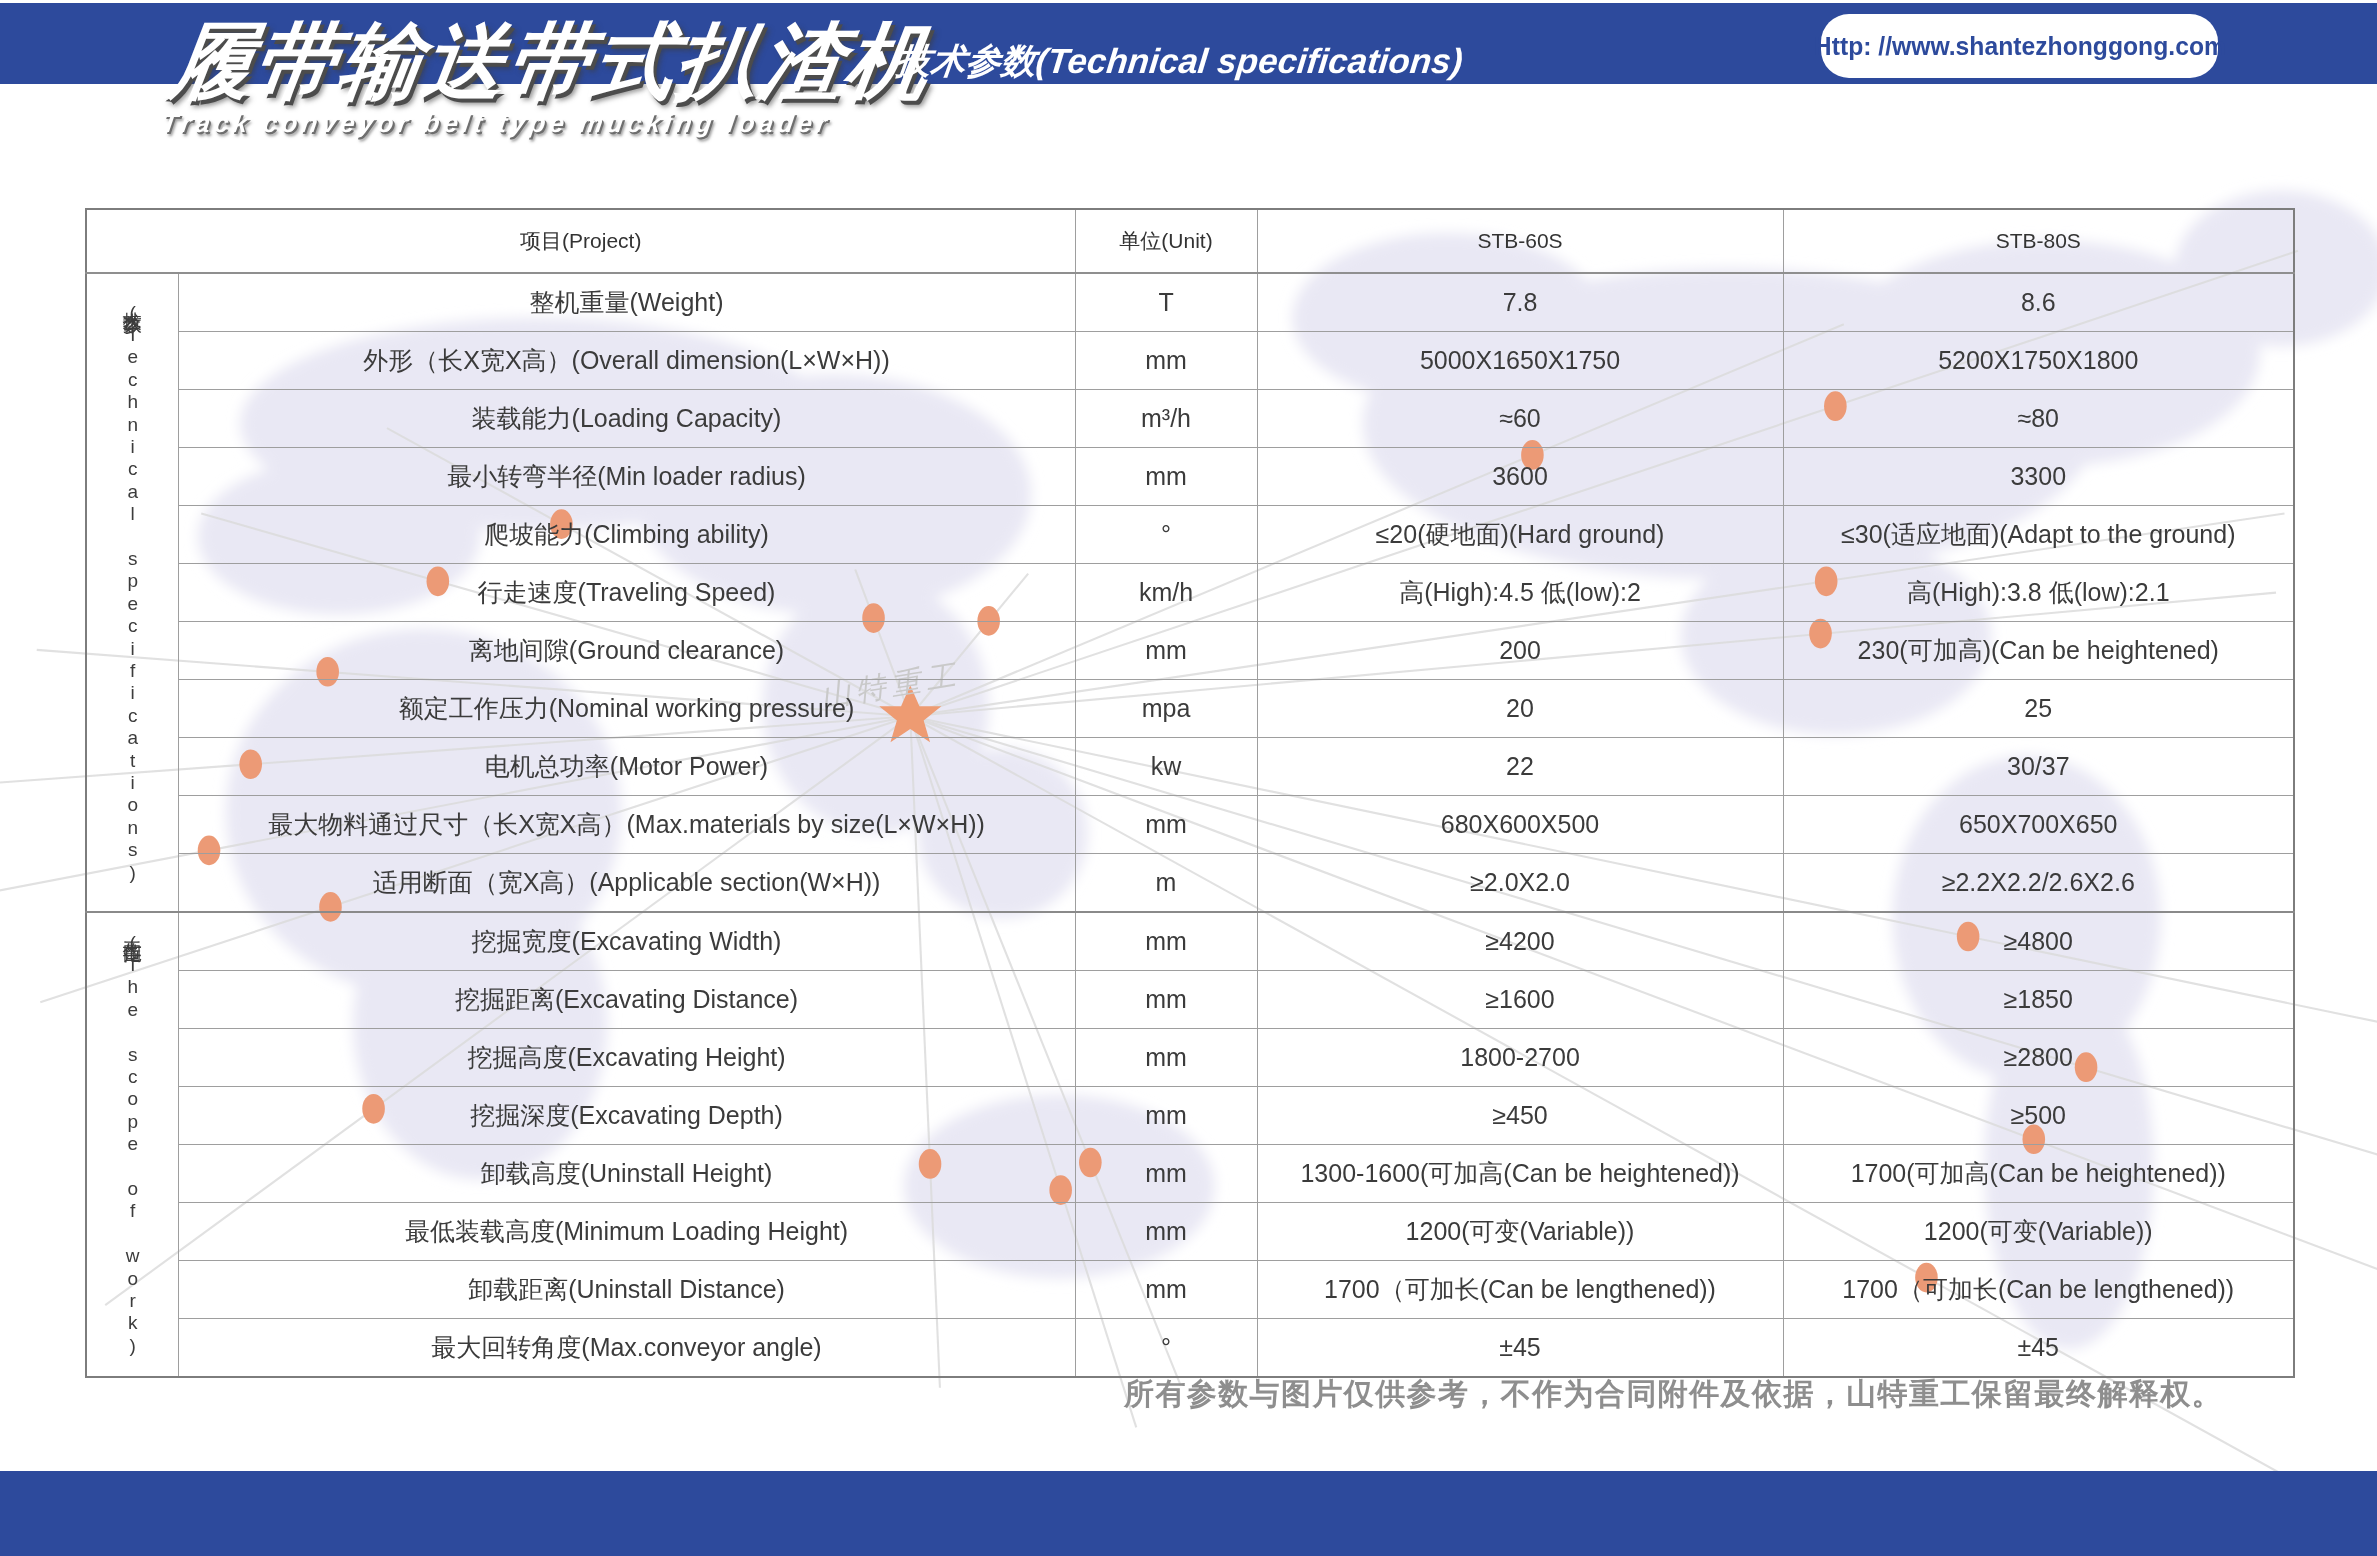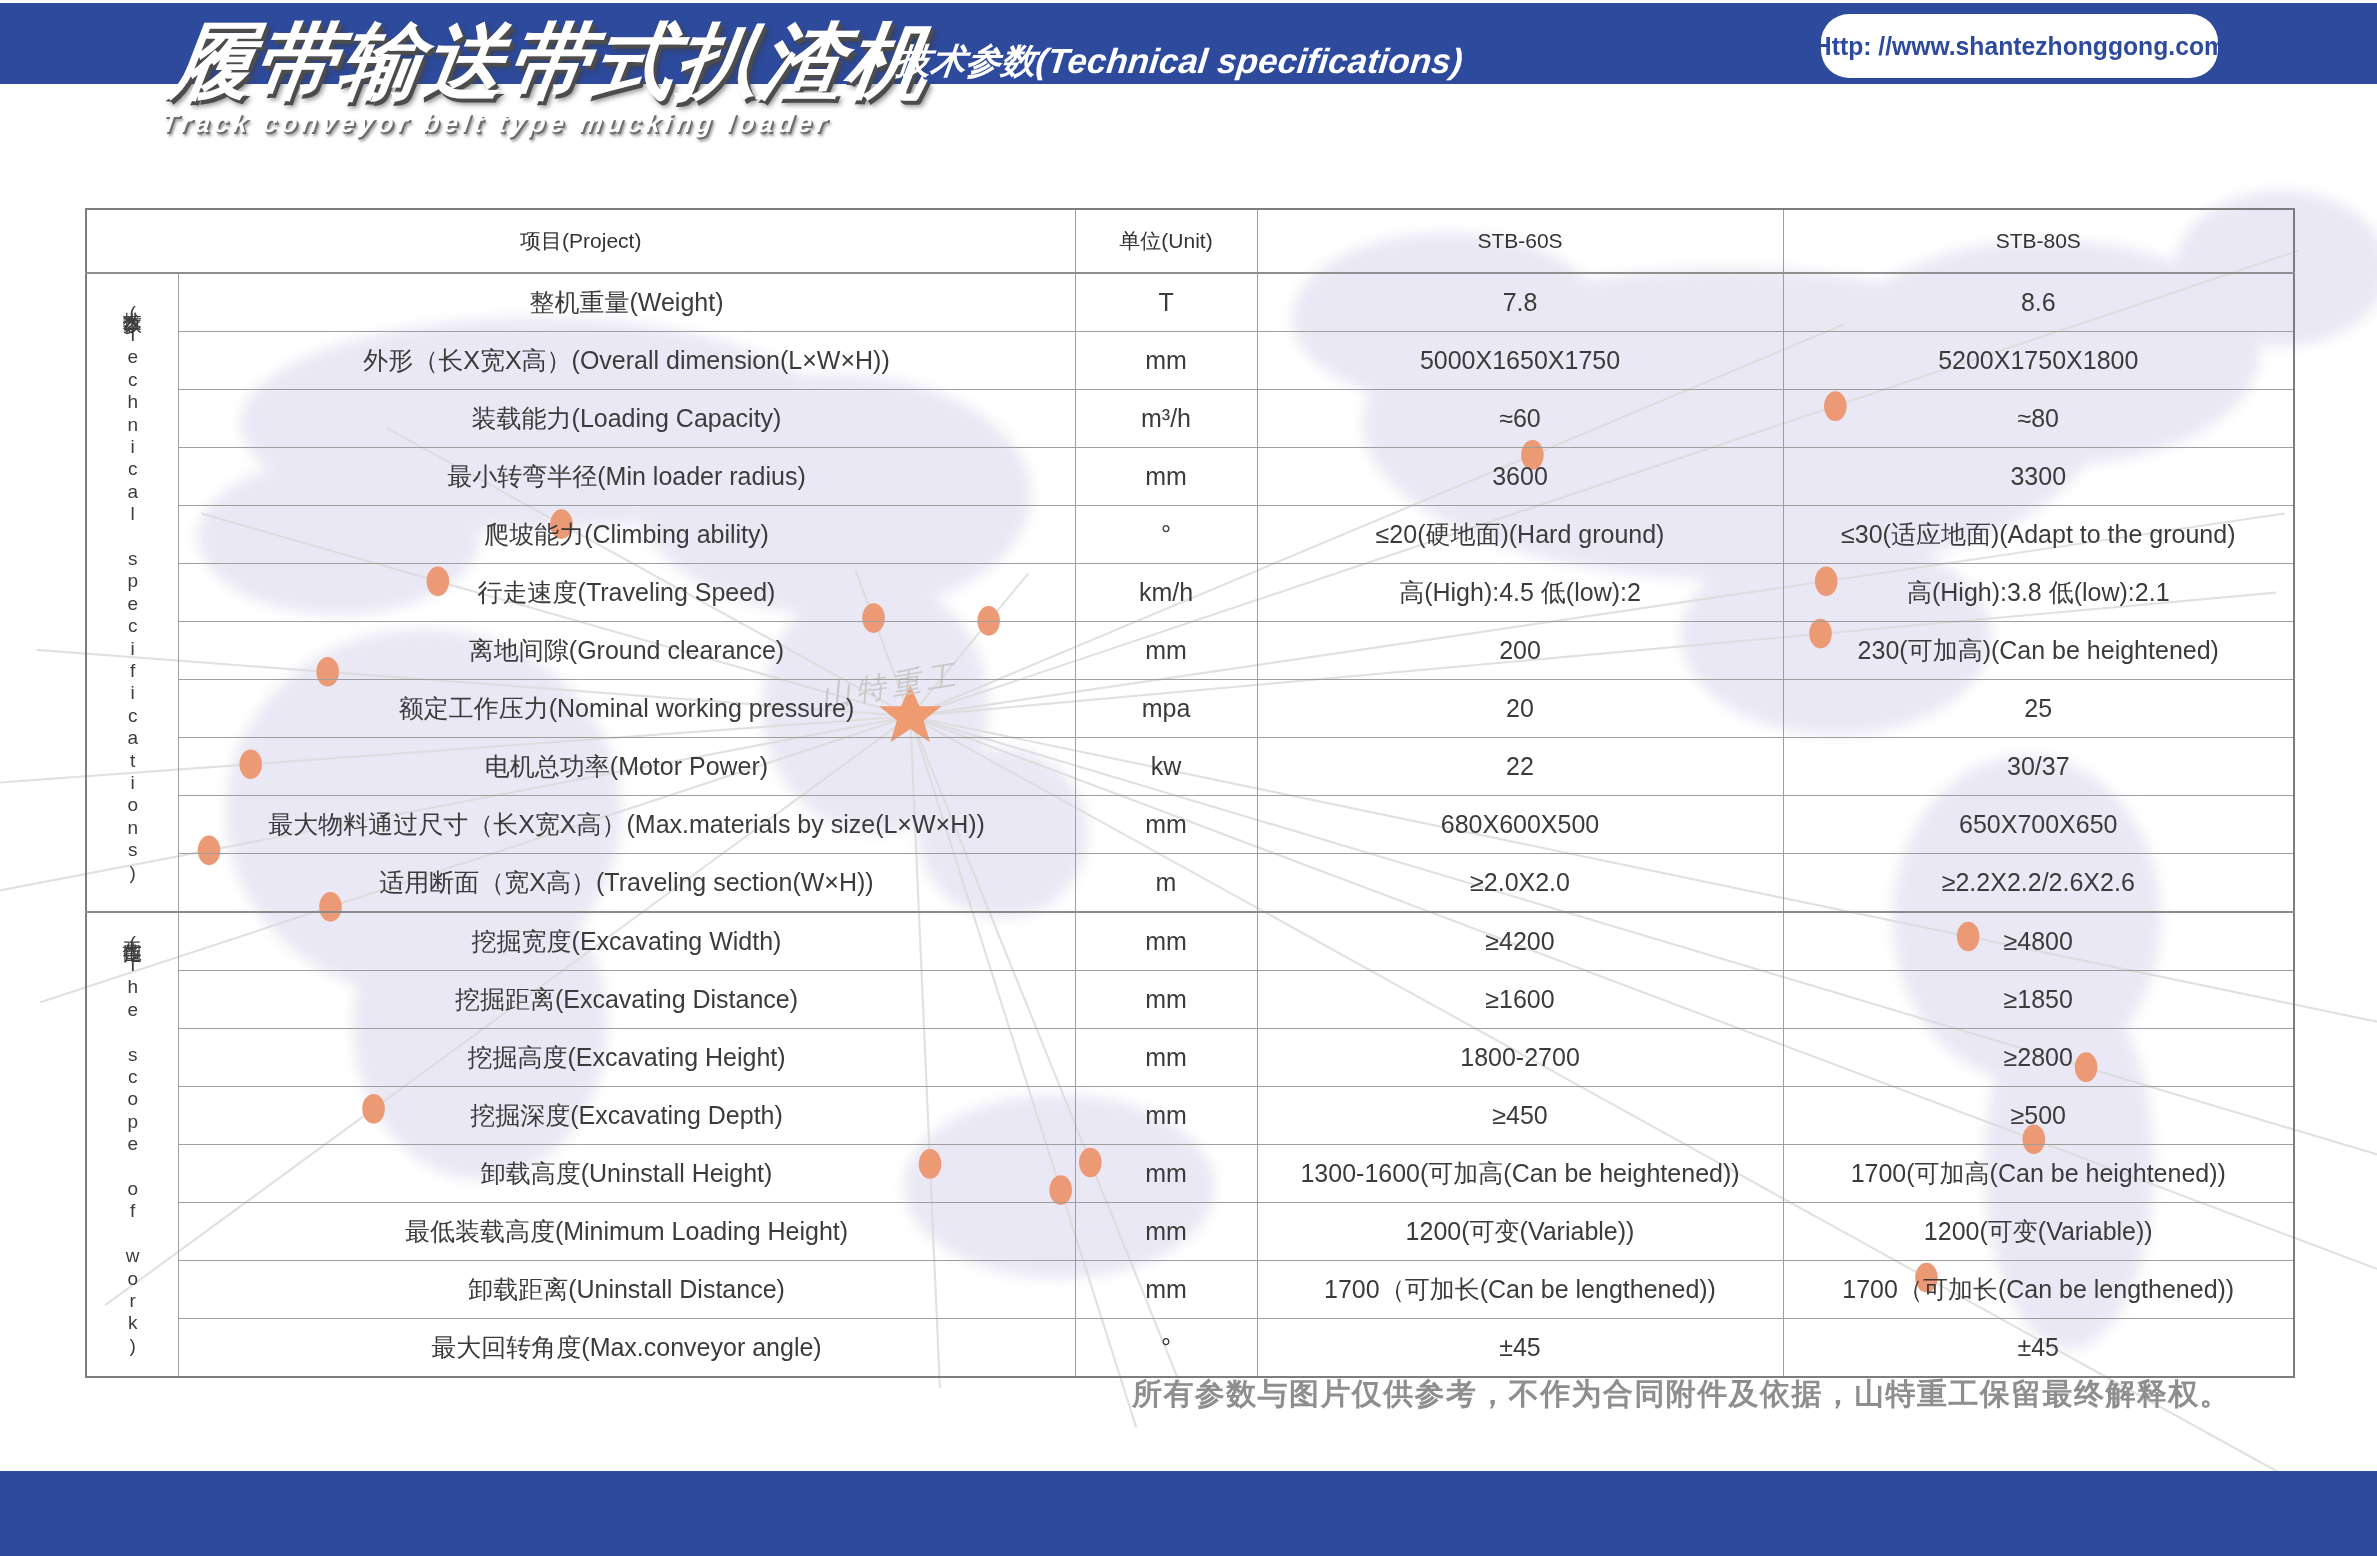--- a/index.html
+++ b/index.html
@@ -34,21 +34,21 @@
     padding:0 7px;overflow:hidden;}
   table.spec{border:2.1px solid #7d7d7d;}
   table.spec th{height:62px;font-size:21px;font-weight:normal;color:#333;border-bottom:2.8px solid #8f8f8f;}
   table.spec td{height:57px;font-size:25px;color:#3b3b3b;}
   tr.group-start td{border-top:2.8px solid #8a8a8a;}
   td.group-cell{padding:0;}
   .v-label{display:inline-block;writing-mode:vertical-rl;text-orientation:upright;
     font-size:19px;letter-spacing:1.4px;line-height:1.05;color:#3c3c3c;white-space:nowrap;}
 
   
-  .disclaimer{position:absolute;right:146px;top:1374px;z-index:5;text-align:left;color:#8e8e8e;}
+  .disclaimer{position:absolute;right:154px;top:1374px;z-index:5;text-align:left;color:#8e8e8e;}
   .disclaimer .cn{font-size:30px;font-weight:bold;letter-spacing:1.4px;white-space:nowrap;}
   .disclaimer .en{font-size:17px;font-weight:bold;margin-top:4.2px;white-space:nowrap;}
 
   .bottom-band{position:absolute;left:0;bottom:0;width:100%;height:85px;background:#2d4a9c;z-index:4;}
 </style>
 </head>
 <body>
 
 <div class="page">
 
@@ -209,21 +209,21 @@
             <td>22</td>
             <td>30/37</td>
           </tr>
           <tr>
             <td>最大物料通过尺寸（长X宽X高）(Max.materials by size(L×W×H))</td>
             <td>mm</td>
             <td>680X600X500</td>
             <td>650X700X650</td>
           </tr>
           <tr>
-            <td>适用断面（宽X高）(Traveling section(W×H))</td>
+            <td>适用断面（宽X高）(Applicable section(W×H))</td>
             <td>m</td>
             <td>≥2.0X2.0</td>
             <td>≥2.2X2.2/2.6X2.6</td>
           </tr>
           <tr class="group-start">
             <td class="group-cell" rowspan="8"><span class="v-label">工作范围(The scope of work)</span></td>
             <td>挖掘宽度(Excavating Width)</td>
             <td>mm</td>
             <td>≥4200</td>
             <td>≥4800</td>

